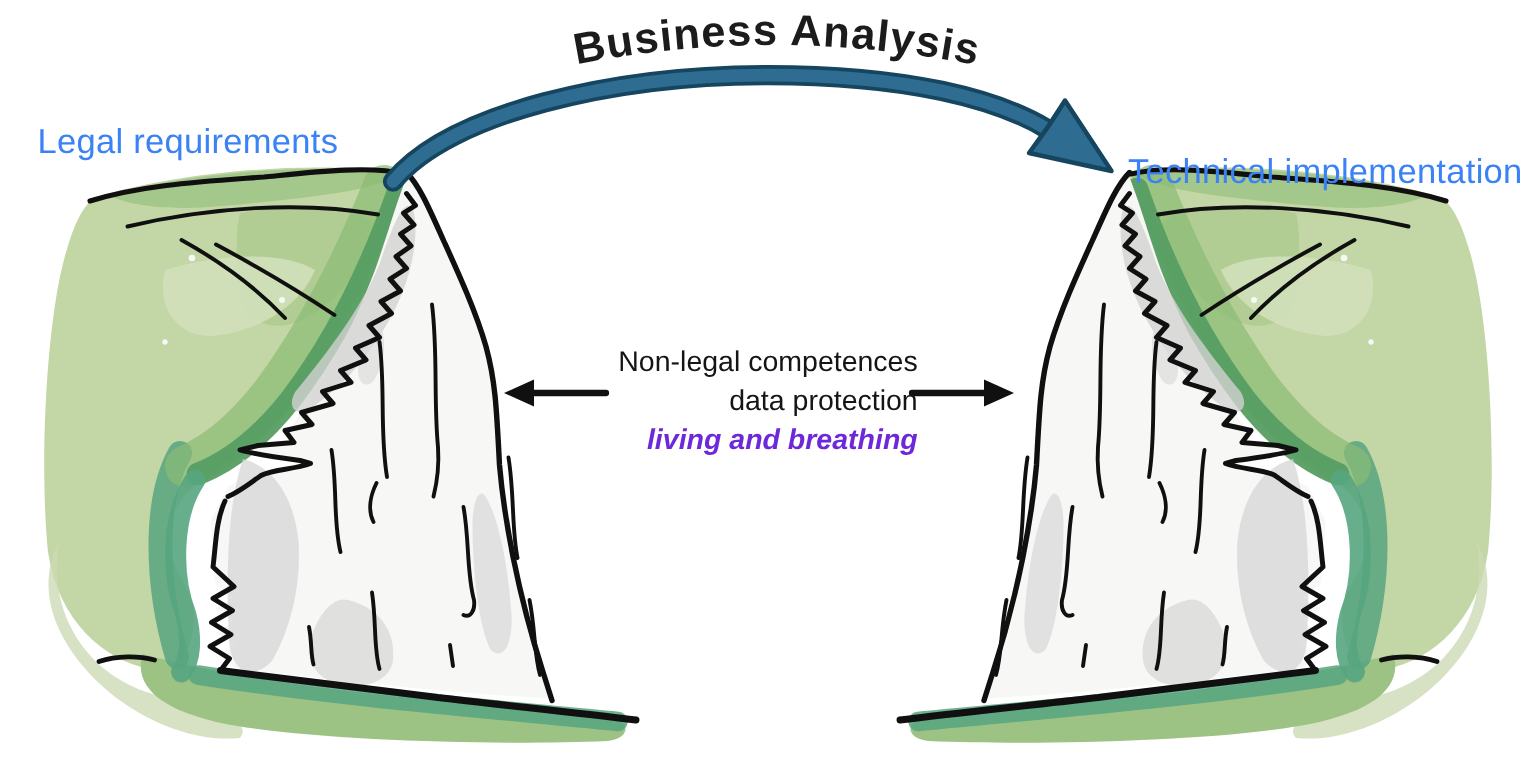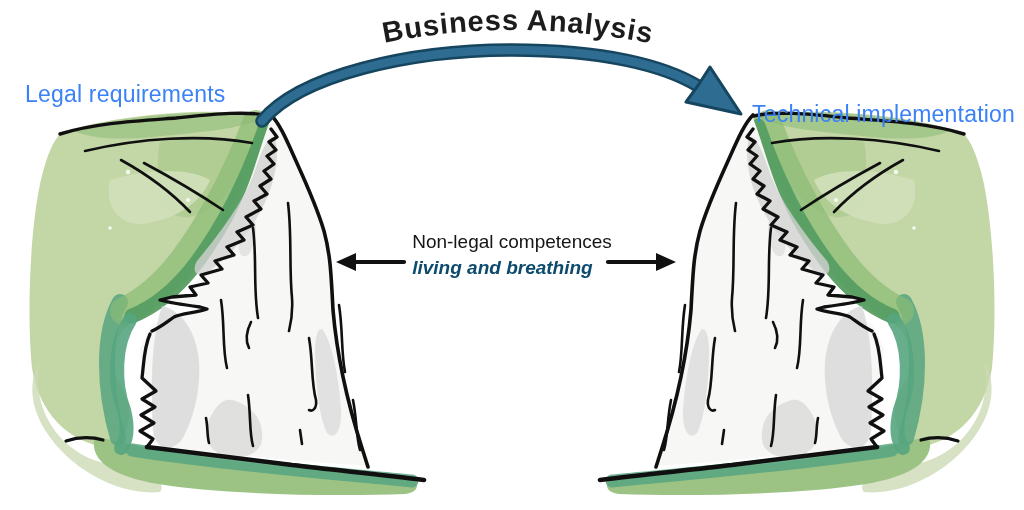--- a/index.html
+++ b/index.html
@@ -9,25 +9,25 @@
   }
   #artwork{position:absolute;left:0;top:0;}
   .cliff-label{
     position:absolute;top:81px;font-size:23px;color:#3b82f6;
     letter-spacing:0.2px;white-space:nowrap;
   }
   #label-left{left:25px;}
   #label-right{left:752px;margin-top:20px;}
   #gap-text{
     position:absolute;left:512px;top:229px;transform:translateX(-50%);
-    text-align:left;font-size:19px;line-height:26px;color:#151515;
+    text-align:right;font-size:19px;line-height:26px;color:#151515;
     white-space:nowrap;
   }
   #gap-text .highlight{
-    color:#0c4a6e;font-weight:bold;font-style:italic;
+    color:#6d28d9;font-weight:bold;font-style:italic;
   }
   .arc-label-text{
     font-family:"Liberation Sans",sans-serif;font-size:29px;font-weight:600;
     letter-spacing:0.8px;fill:#1c1c1c;
   }
 </style>
 </head>
 <body>
 
 <div id="stage">
@@ -193,16 +193,17 @@
       <path stroke="none" d="M 676,262 L 656,253 L 656,271 Z"></path>
     </g>
   </svg>
 
   <div id="label-left" class="cliff-label">Legal requirements</div>
 
   <div id="label-right" class="cliff-label">Technical implementation</div>
 
   <div id="gap-text">
     <div>Non-legal competences</div>
+    <div>data protection</div>
     <div class="highlight">living and breathing</div>
   </div>
 
 </div>
 
 </body></html>

